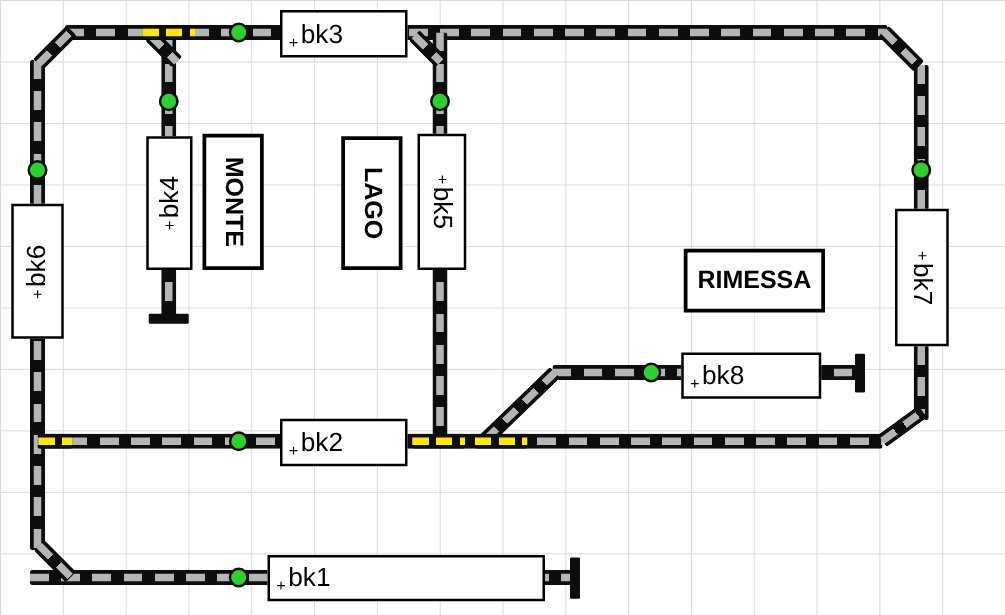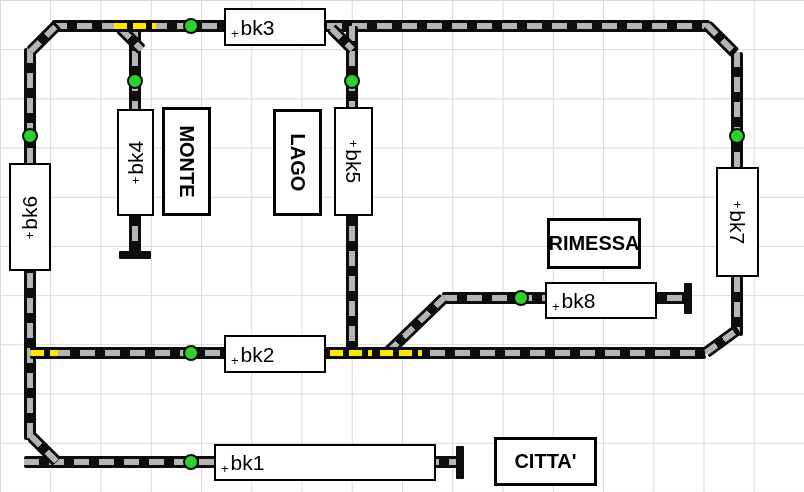--- a/index.html
+++ b/index.html
@@ -128,20 +128,17 @@
       <span class="lbl">bk7</span>
     </div>
   </div>
 
   <div class="sta cw" style="left:162px;top:107px;width:49px;height:109px">
     <span class="inner">MONTE</span>
   </div>
   <div class="sta cw" style="left:273px;top:109px;width:49px;height:107px">
     <span class="inner">LAGO</span>
   </div>
-  <div class="sta" style="left:547px;top:218px;width:94px;height:51px">
+  <div class="sta" style="left:547px;top:199px;width:113px;height:51px">
     <span>RIMESSA</span>
-  </div>
-  <div class="sta" style="left:494px;top:437px;width:103px;height:49px">
-    <span>CITTA'</span>
   </div>
 
 </div>
 
 </body></html>

